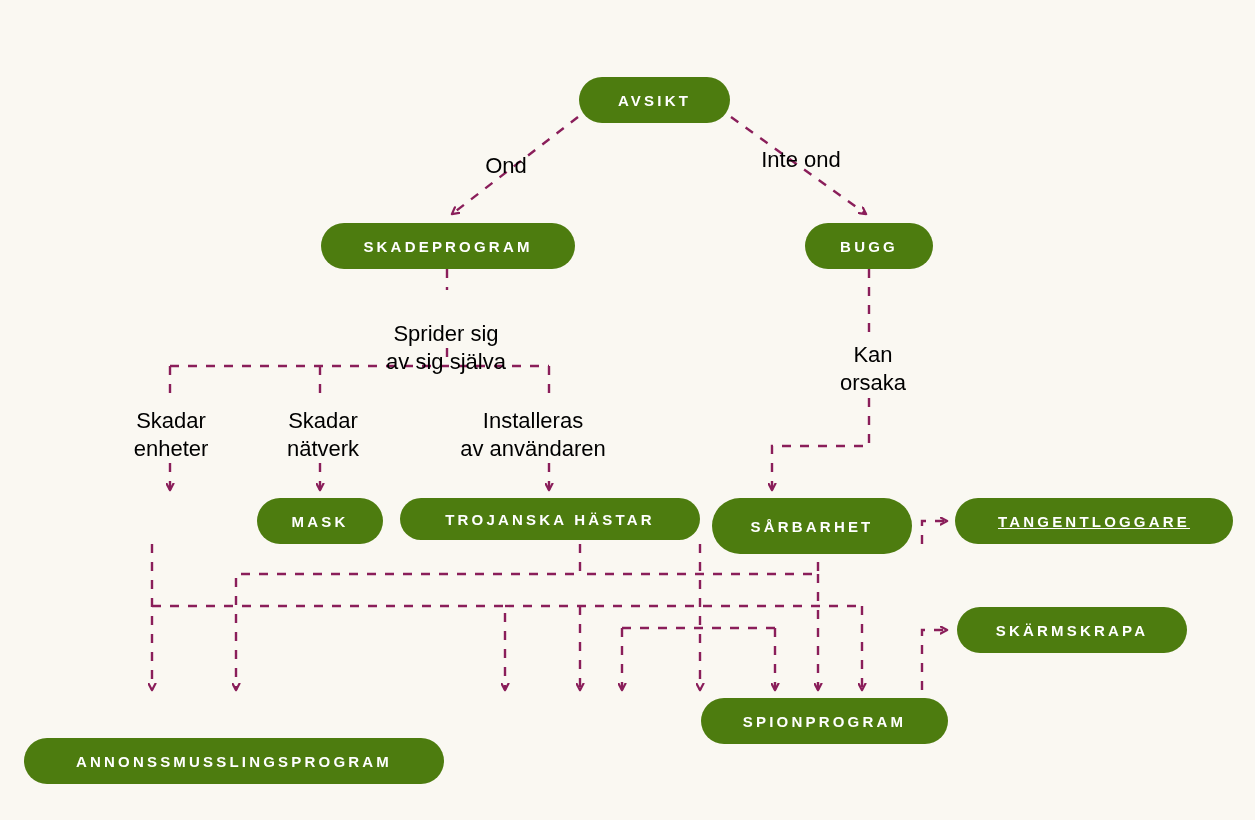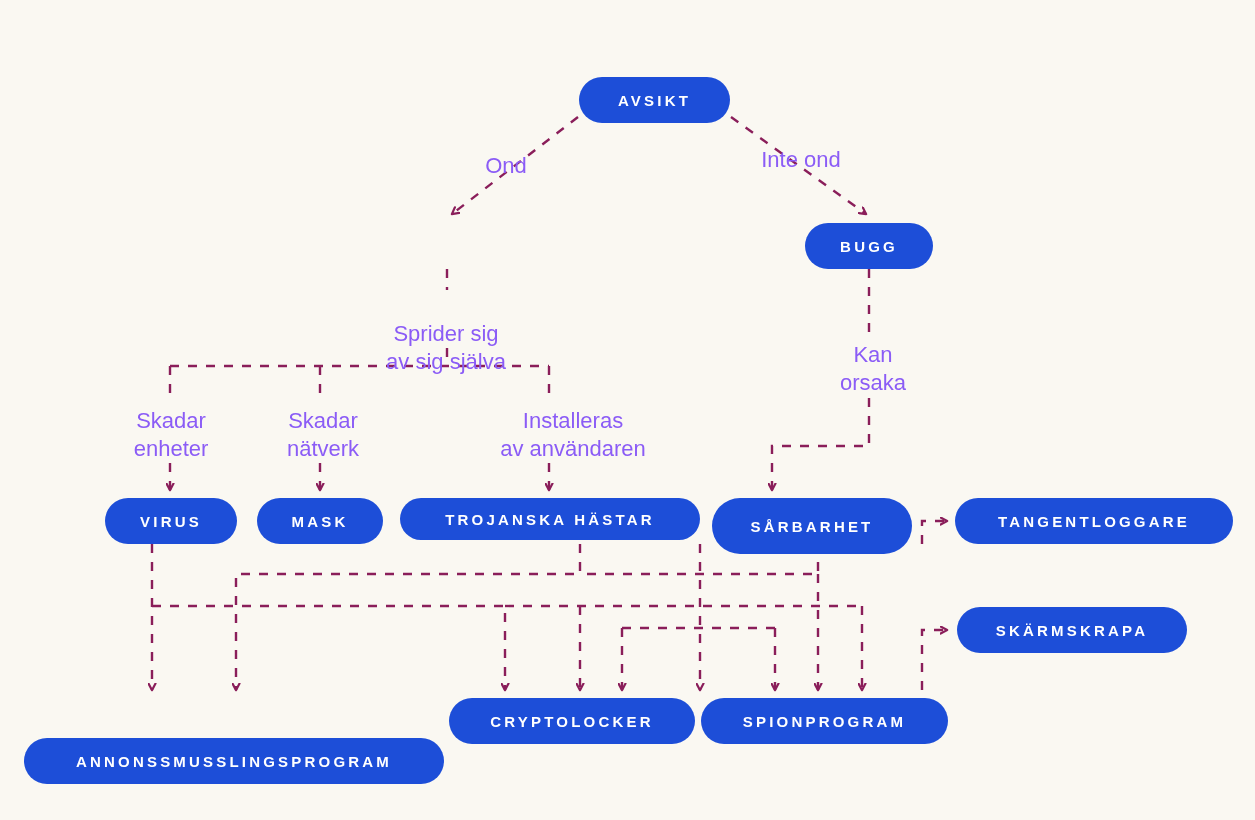--- a/index.html
+++ b/index.html
@@ -20,38 +20,38 @@
   }
   #edges {
     position: absolute;
     left: 0;
     top: 0;
     width: 1255px;
     height: 820px;
   }
   .node {
     position: absolute;
-    background: #1d4ed8;
+    background: #4d7c0f;
     color: #ffffff;
     border-radius: 999px;
     display: flex;
     align-items: center;
     justify-content: center;
     font-size: 15px;
     font-weight: bold;
     letter-spacing: 3.2px;
     text-transform: uppercase;
     box-sizing: border-box;
     padding: 0 10px;
     white-space: nowrap;
     z-index: 3;
   }
   .edge-label {
     position: absolute;
-    color: #8b5cf6;
+    color: #000000;
     font-size: 22px;
     line-height: 1.27;
     text-align: center;
     white-space: pre;
     z-index: 2;
   }
 </style>
 </head>
 <body>
 
@@ -110,53 +110,52 @@
       <path d="M 622 628 L 622 690" marker-end="url(#arrowhead)"></path>
       <path d="M 775 628 L 775 690" marker-end="url(#arrowhead)"></path>
 
       <path d="M 700 544 L 700 690" marker-end="url(#arrowhead)"></path>
 
     </g>
   </svg>
 
   <div class="node" style="left:579px; top:77px; width:151px; height:46px;">AVSIKT</div>
 
+  <div class="node" style="left:321px; top:223px; width:254px; height:46px;">SKADEPROGRAM</div>
 
   <div class="node" style="left:805px; top:223px; width:128px; height:46px;">BUGG</div>
 
-  <div class="node" style="left:105px; top:498px; width:132px; height:46px;">VIRUS</div>
 
   <div class="node" style="left:257px; top:498px; width:126px; height:46px;">MASK</div>
 
   <div class="node" style="left:400px; top:498px; width:300px; height:42px;">TROJANSKA HÄSTAR</div>
 
   <div class="node" style="left:712px; top:498px; width:200px; height:56px;">SÅRBARHET</div>
 
-  <div class="node" style="left:955px; top:498px; width:278px; height:46px;">TANGENTLOGGARE</div>
+  <div class="node" style="left:955px; top:498px; width:278px; height:46px;text-decoration:underline;">TANGENTLOGGARE</div>
 
   <div class="node" style="left:957px; top:607px; width:230px; height:46px;">SKÄRMSKRAPA</div>
 
   <div class="node" style="left:24px; top:698px; width:420px; height:46px;margin-top:40px;">ANNONSSMUSSLINGSPROGRAM</div>
 
-  <div class="node" style="left:449px; top:698px; width:246px; height:46px;">CRYPTOLOCKER</div>
 
   <div class="node" style="left:701px; top:698px; width:247px; height:46px;text-align:right;">SPIONPROGRAM</div>
 
   <div class="edge-label" style="left:430px; top:152px; width:152px;">Ond</div>
 
   <div class="edge-label" style="left:725px; top:146px; width:152px;">Inte ond</div>
 
   <div class="edge-label" style="left:370px; top:290px; width:152px;margin-top:30px;">Sprider sig
 av sig själva</div>
 
   <div class="edge-label" style="left:95px; top:407px; width:152px;">Skadar
 enheter</div>
 
   <div class="edge-label" style="left:247px; top:407px; width:152px;">Skadar
 nätverk</div>
 
-  <div class="edge-label" style="left:488px; top:407px; width:170px;">Installeras
+  <div class="edge-label" style="left:448px; top:407px; width:170px;">Installeras
 av användaren</div>
 
   <div class="edge-label" style="left:797px; top:341px; width:152px;">Kan
 orsaka</div>
 
 </div>
 
 </body></html>

